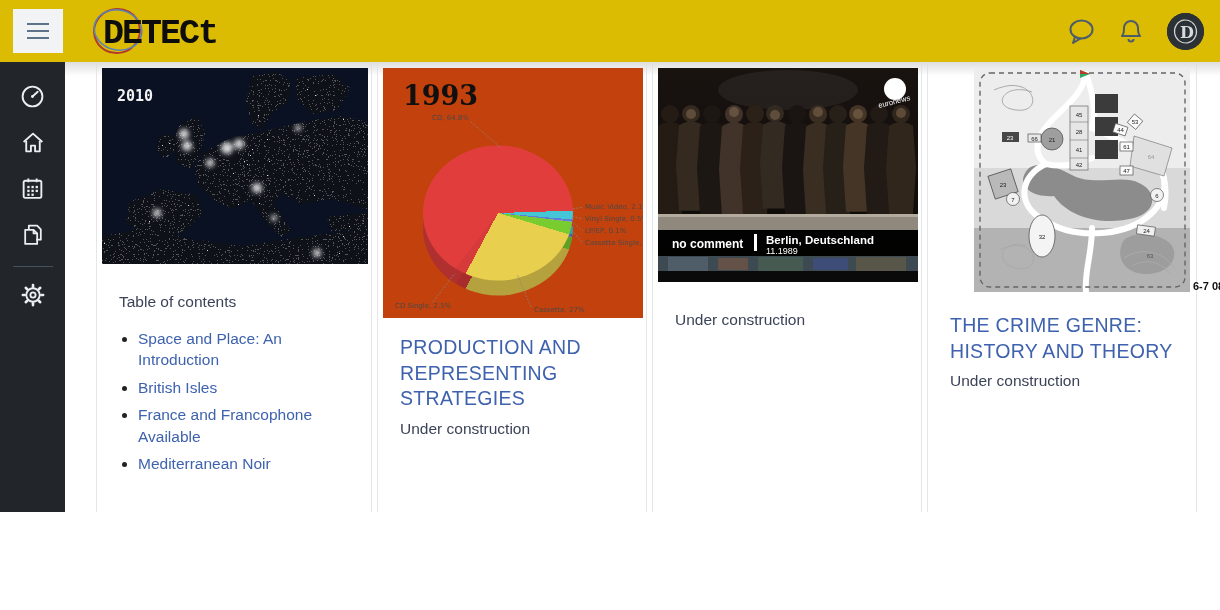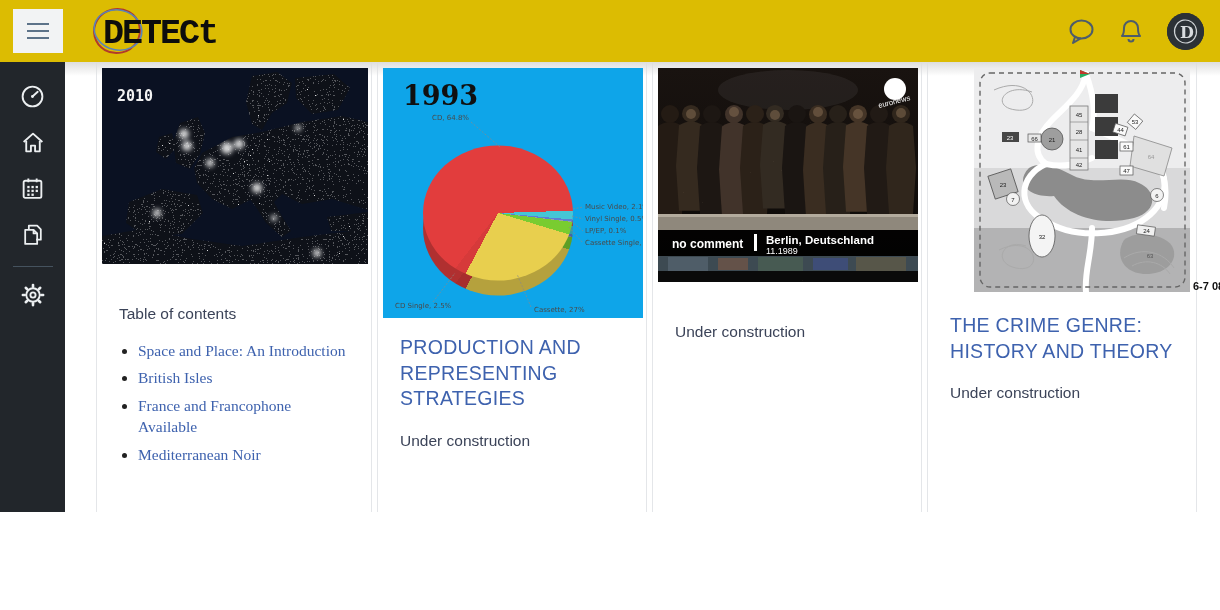--- a/index.html
+++ b/index.html
@@ -24,27 +24,27 @@
   .content { flex:1; position:relative; background:#fff; overflow:hidden; }
   .content::before { content:""; position:absolute; left:0; top:0; right:0; height:14px; background:linear-gradient(#dedede,rgba(255,255,255,0)); pointer-events:none; }
   .page-title { margin:16px 20px 15px 31px; font-size:29px; font-weight:400; color:#4b7d91; letter-spacing:.4px; }
 
   .cards { display:flex; gap:5px; margin:0 20px 0 31px; align-items:stretch; }
   .card { background:#fff; border:1px solid #e4e6e9; padding-top:5px; min-height:800px; }
   .card.c1 { width:276px; } .card.c2,.card.c3,.card.c4 { width:270px; }
   .card-img { margin:0 5px; display:block; position:relative; }
   .card-body { padding:17px 22px 0; }
   .course-title { display:block; font-size:19.5px; font-weight:500; color:#3e62ae; line-height:1.32; letter-spacing:.3px; text-decoration:none; }
-  .card-sub { margin-top:20px; font-size:15.5px; color:#3b4358; }
+  .card-sub { margin-top:8px; font-size:15.5px; color:#3b4358; }
   .toc { margin:17px 0 0 19px; }
   .toc li { font-size:15.5px; color:#222; margin-bottom:6px; line-height:1.38; }
-  .toc a { color:#3e62ae; text-decoration:none;font-family:Liberation Serif, serif; }
+  .toc a { color:#3e62ae; text-decoration:none; }
 
   
-  .img-chart { width:260px; height:250px; background:#0ea5e9; position:relative; overflow:hidden; }
+  .img-chart { width:260px; height:250px; background:#c2410c; position:relative; overflow:hidden; }
   .year-serif { position:absolute; left:20px; top:12px; font-family:"DejaVu Serif","Liberation Serif",serif; font-weight:bold; font-size:27px; color:#101010; }
   .pie-wrap { position:absolute; left:40px; top:70px; width:150px; height:150px; }
   .pie { position:absolute; left:0; width:150px; height:150px; border-radius:50%; transform:scaleY(.9); }
   .pie.depth { top:15px; filter:brightness(.78); }
   .pie.top { top:0; }
   .pie-overlay { position:absolute; left:0; top:0; }
 
   
   .map-row { display:flex; align-items:flex-end;padding-left:41px; }
   .map-stamp { font-size:11px; font-weight:bold; color:#111; margin:0 0 4px 3px; white-space:nowrap; }

